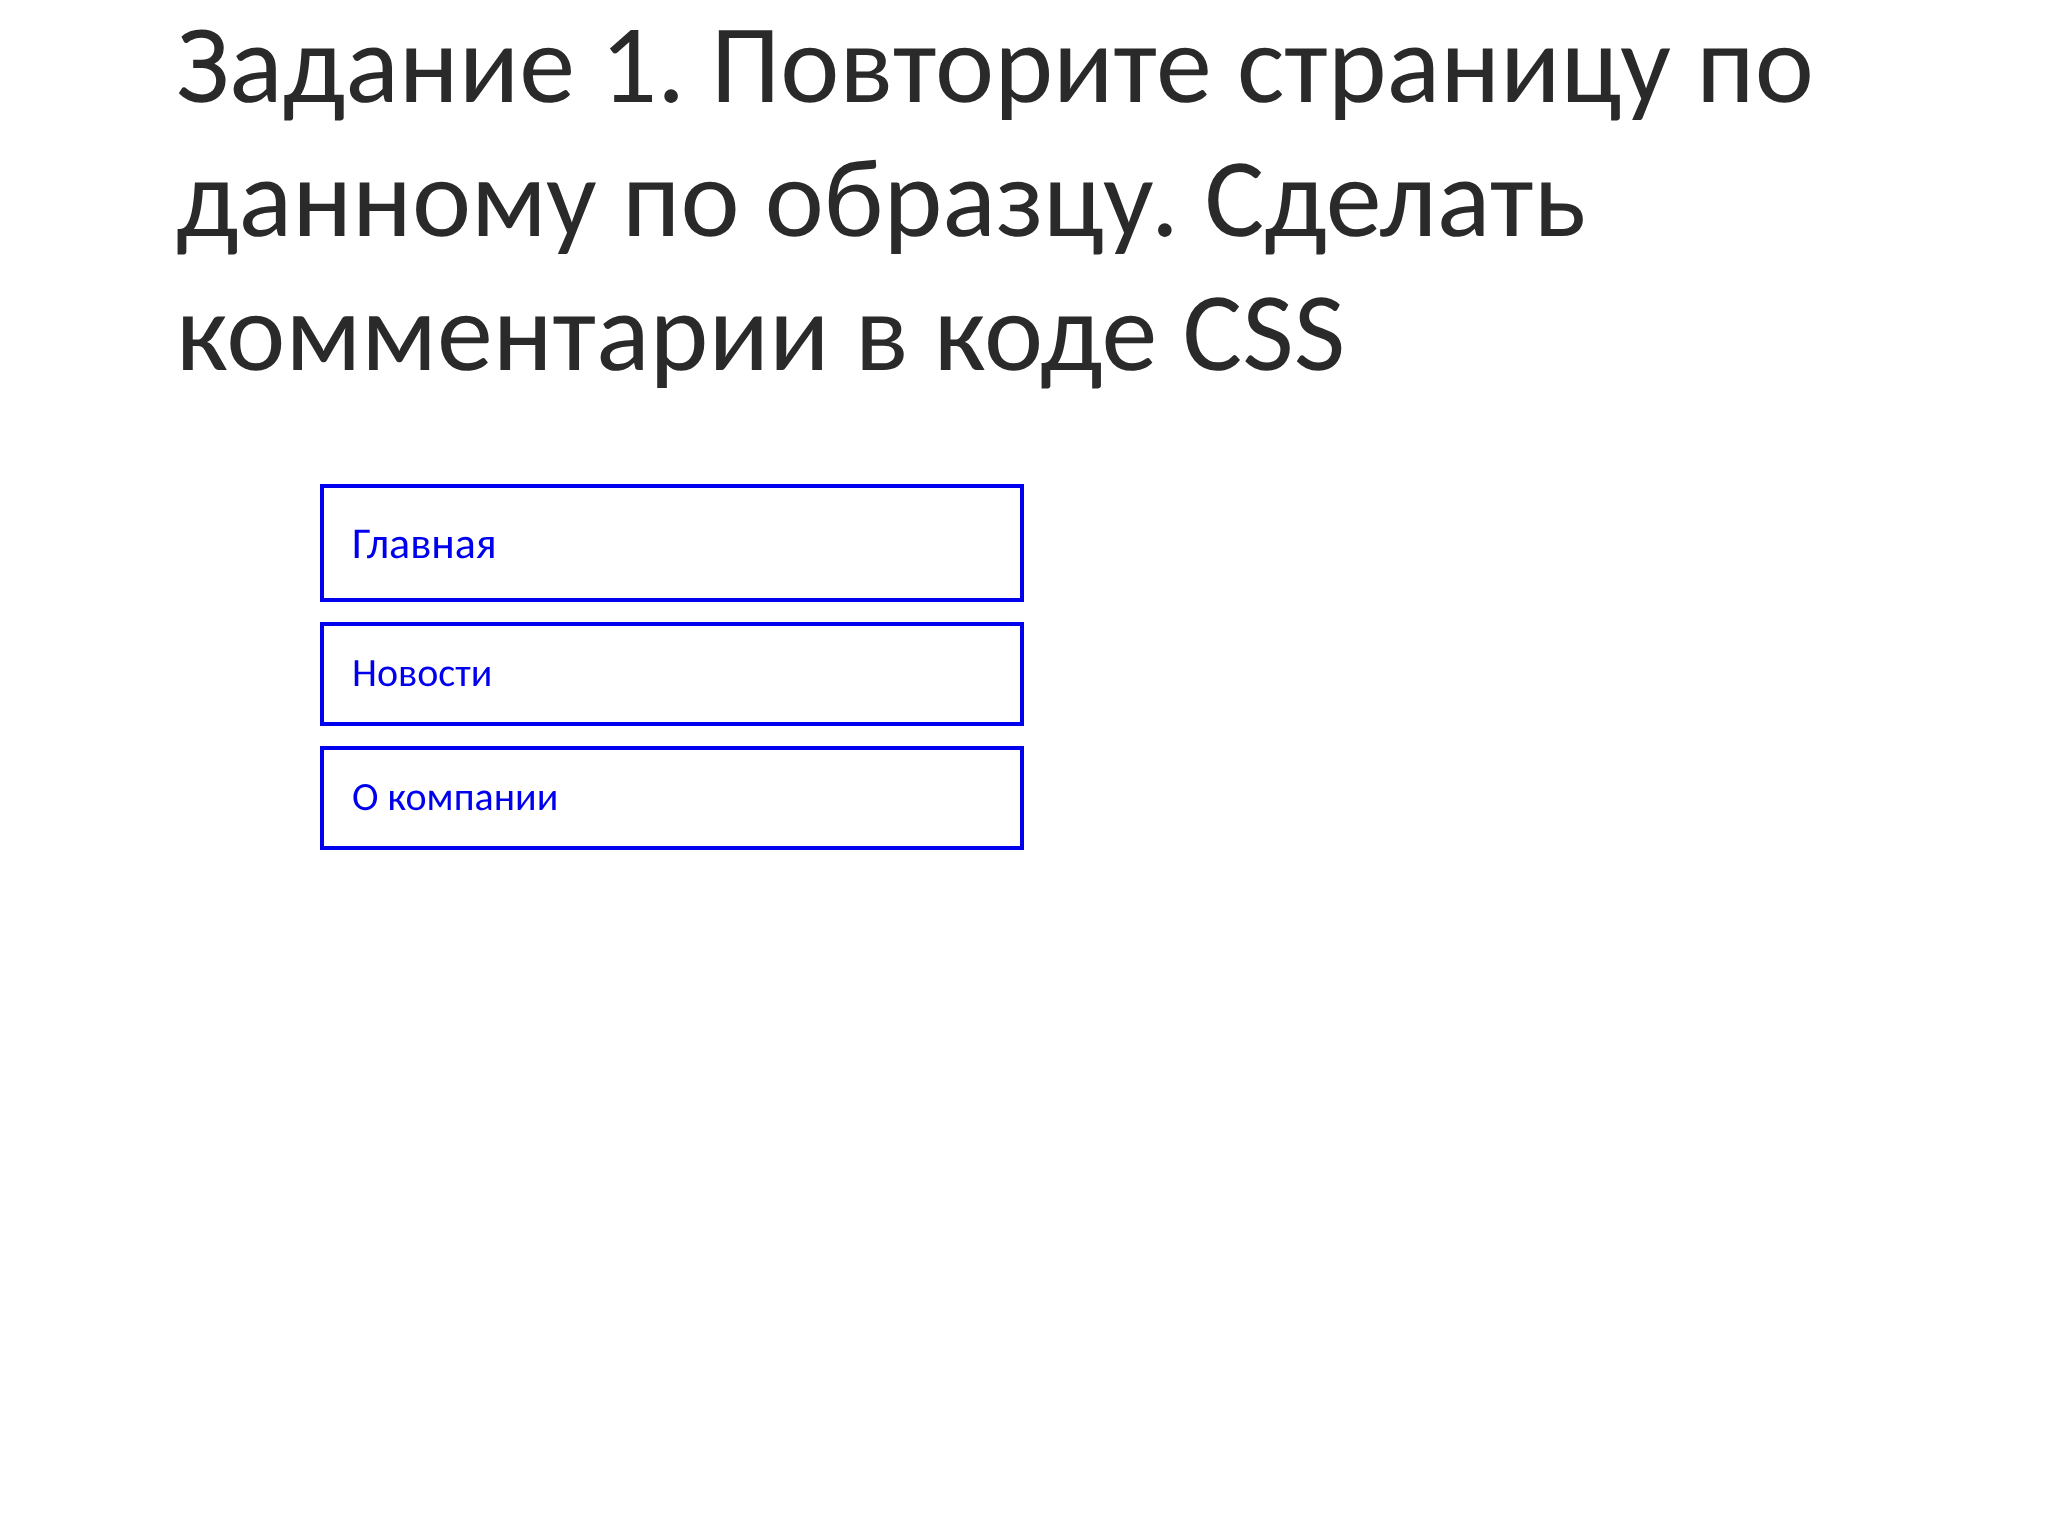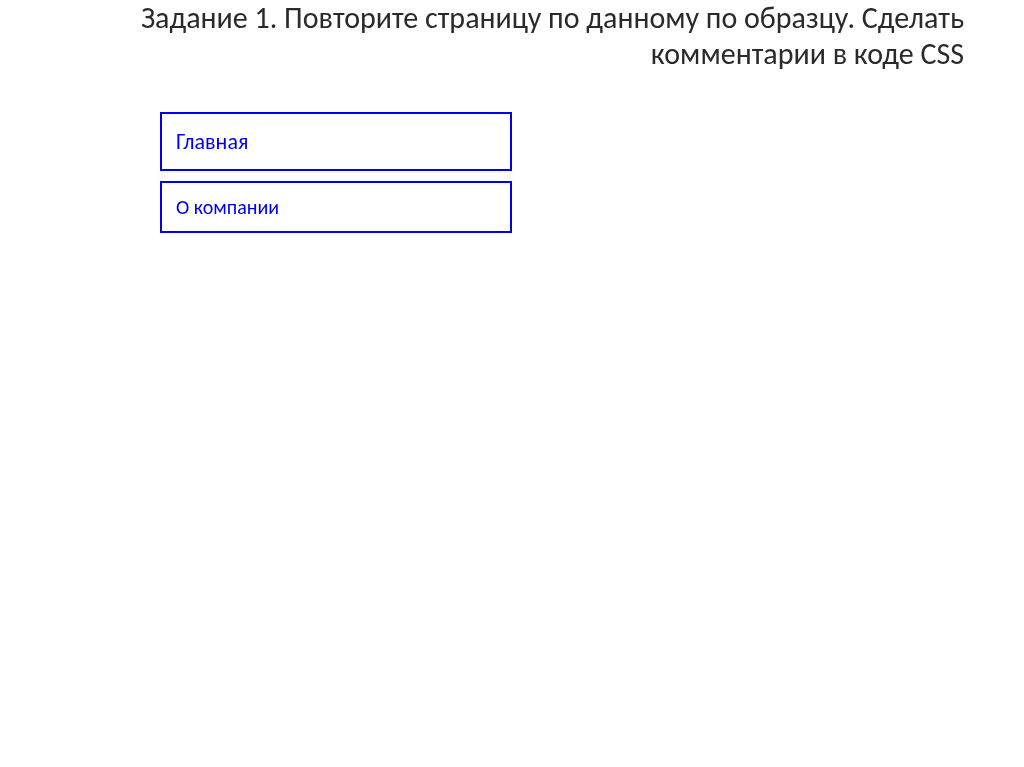--- a/index.html
+++ b/index.html
@@ -8,25 +8,25 @@
       box-sizing: border-box;
     }
     body {
       width: 1024px;
       height: 767px;
       background: #ffffff;
       font-family: Calibri, Arial, sans-serif;
       color: #333333;
     }
     .heading {
-      text-align: right;
-      font-size: 30px;
+      text-align: left;
+      font-size: 56px;
       font-weight: 400;
       line-height: 1.2;
-      padding: 0 60px 40px 56px;
+      padding: 0 60px 40px 88px;
       color: #2a2a2a;
     }
     .menu-container {
       margin-left: 160px;
       width: 352px;
     }
     .menu-item {
       border: 2px solid #0000ee;
       padding: 12px 14px;
       margin-bottom: 10px;
@@ -44,15 +44,18 @@
 </head>
 <body>
 
 <h1 class="heading">Задание 1. Повторите страницу по данному по образцу. Сделать комментарии в коде CSS</h1>
 
 <div class="menu-container">
   <a href="#" class="menu-item">
     <span>Главная</span>
   </a>
   <a href="#" class="menu-item">
+    <span>Новости</span>
+  </a>
+  <a href="#" class="menu-item">
     <span>О компании</span>
   </a>
 </div>
 
 </body></html>

